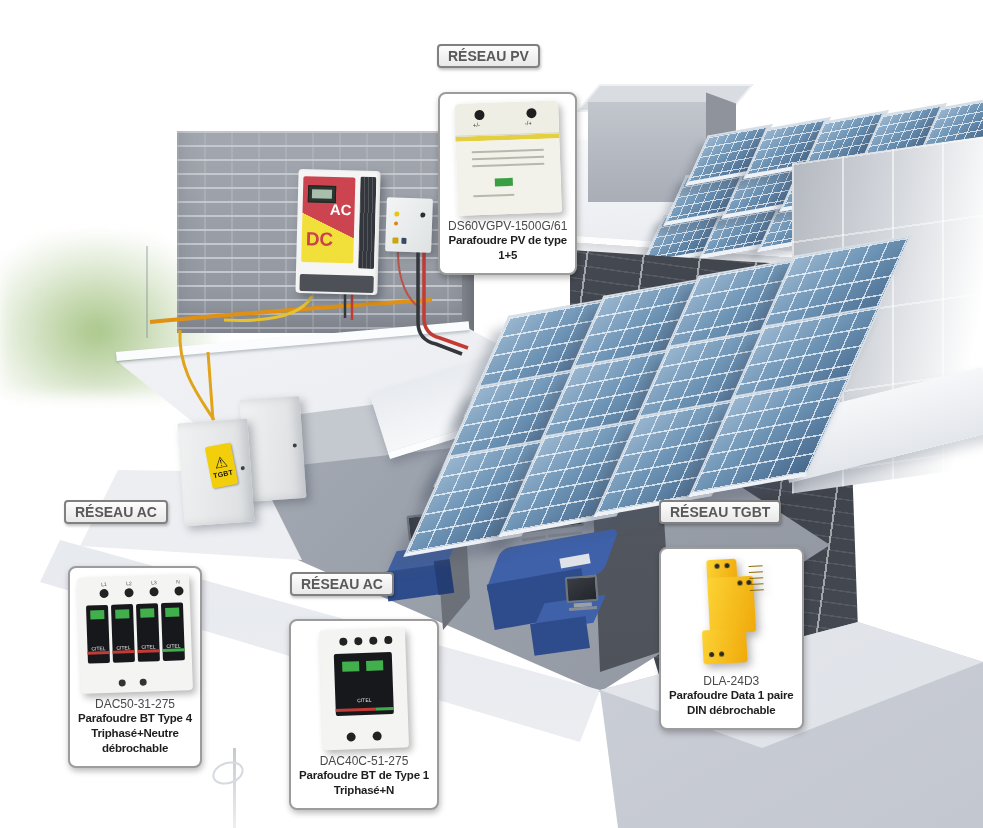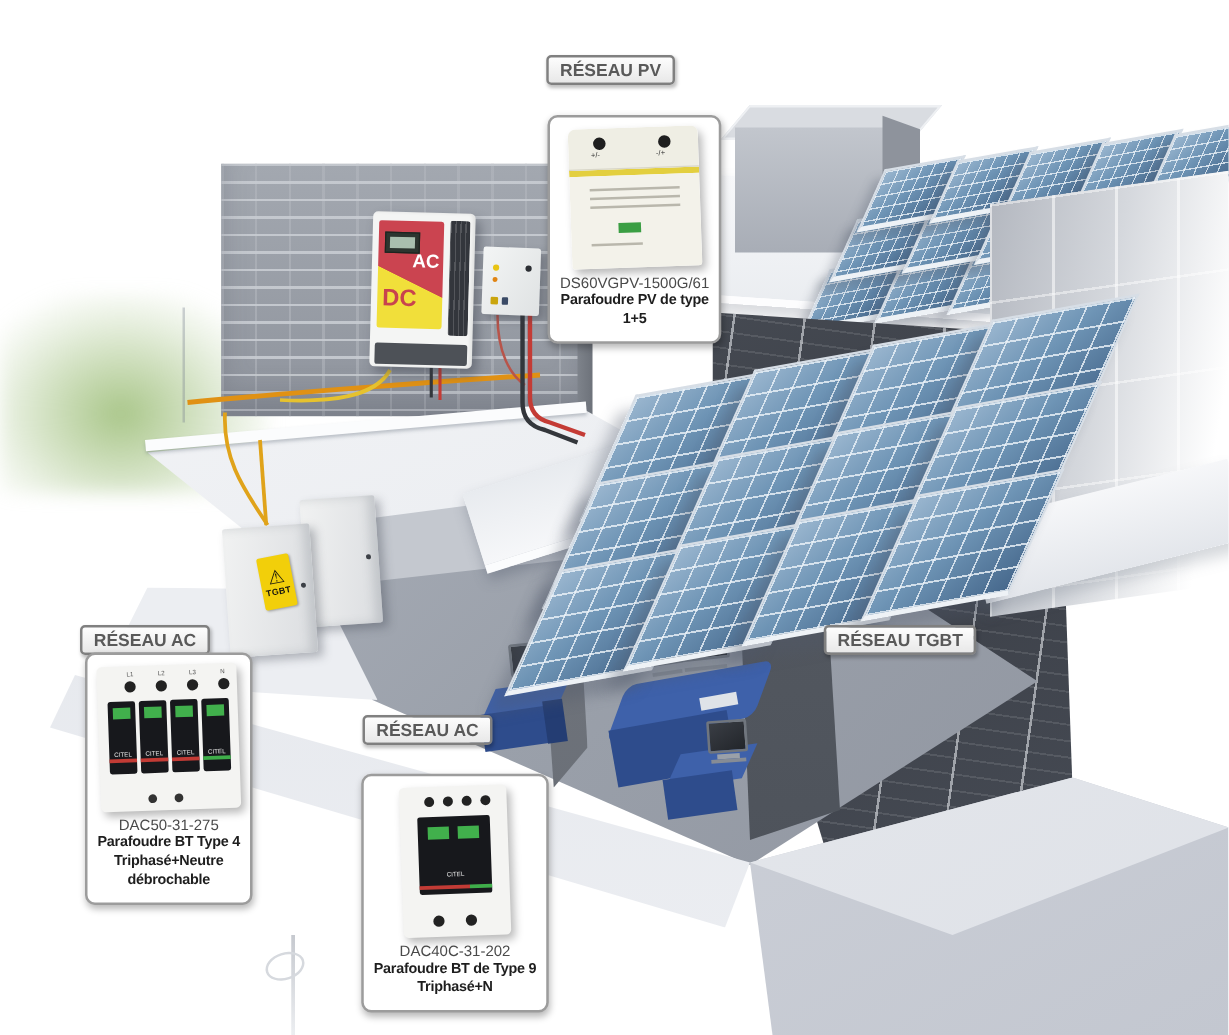--- a/index.html
+++ b/index.html
@@ -352,21 +352,21 @@
         <span class="pvd-line" style="top:24px"></span>
         <span class="pvd-chip"></span>
         <span class="pvd-line" style="top:54px;width:40%"></span>
       </div>
     </div>
     <div class="model">DS60VGPV-1500G/61</div>
     <div class="desc">Parafoudre PV de type</div>
     <div class="desc">1+5</div>
   </div>
 
-  <div class="card" style="left:68px;top:522px">
+  <div class="card" style="left:68px;top:566px">
     <div class="dac50">
       <span class="d50-tl" style="left:24px">L1</span>
       <span class="d50-tl" style="left:49px">L2</span>
       <span class="d50-tl" style="left:74px">L3</span>
       <span class="d50-tl" style="left:99px">N</span>
       <span class="d50-term" style="left:22px"></span>
       <span class="d50-term" style="left:47px"></span>
       <span class="d50-term" style="left:72px"></span>
       <span class="d50-term" style="left:97px"></span>
       <div class="d50-mod" style="left:8px">
@@ -408,19 +408,36 @@
       <span class="d40-term" style="left:65px"></span>
       <div class="d40-mod">
         <span class="d40-win" style="left:8px"></span>
         <span class="d40-win" style="left:32px"></span>
         <span class="d40-brand">CITEL</span>
         <span class="d40-stripe"></span>
       </div>
       <span class="d40-bterm" style="left:24px"></span>
       <span class="d40-bterm" style="left:50px"></span>
     </div>
-    <div class="model">DAC40C-31-202</div>
-    <div class="desc">Parafoudre BT de Type 9</div>
+    <div class="model">DAC40C-51-275</div>
+    <div class="desc">Parafoudre BT de Type 1</div>
     <div class="desc">Triphasé+N</div>
   </div>
 
+  <div class="card" style="left:659px;top:547px">
+    <div class="dla">
+      <div style="left:18px;top:2px;width:30px;height:26px"></div>
+      <div style="left:18px;top:20px;width:46px;height:56px"></div>
+      <div style="left:10px;top:72px;width:44px;height:34px"></div>
+      <span class="pd" style="left:26px;top:6px"></span>
+        <span class="pd" style="left:36px;top:6px"></span>
+      <span class="pd" style="left:48px;top:24px"></span>
+        <span class="pd" style="left:57px;top:24px"></span>
+      <span class="pd" style="left:16px;top:94px"></span>
+        <span class="pd" style="left:26px;top:94px"></span>
+      <span class="dla-lines"></span>
+    </div>
+    <div class="model">DLA-24D3</div>
+    <div class="desc">Parafoudre Data 1 paire</div>
+    <div class="desc">DIN débrochable</div>
+  </div>
 
 </div>
 
 </body></html>

